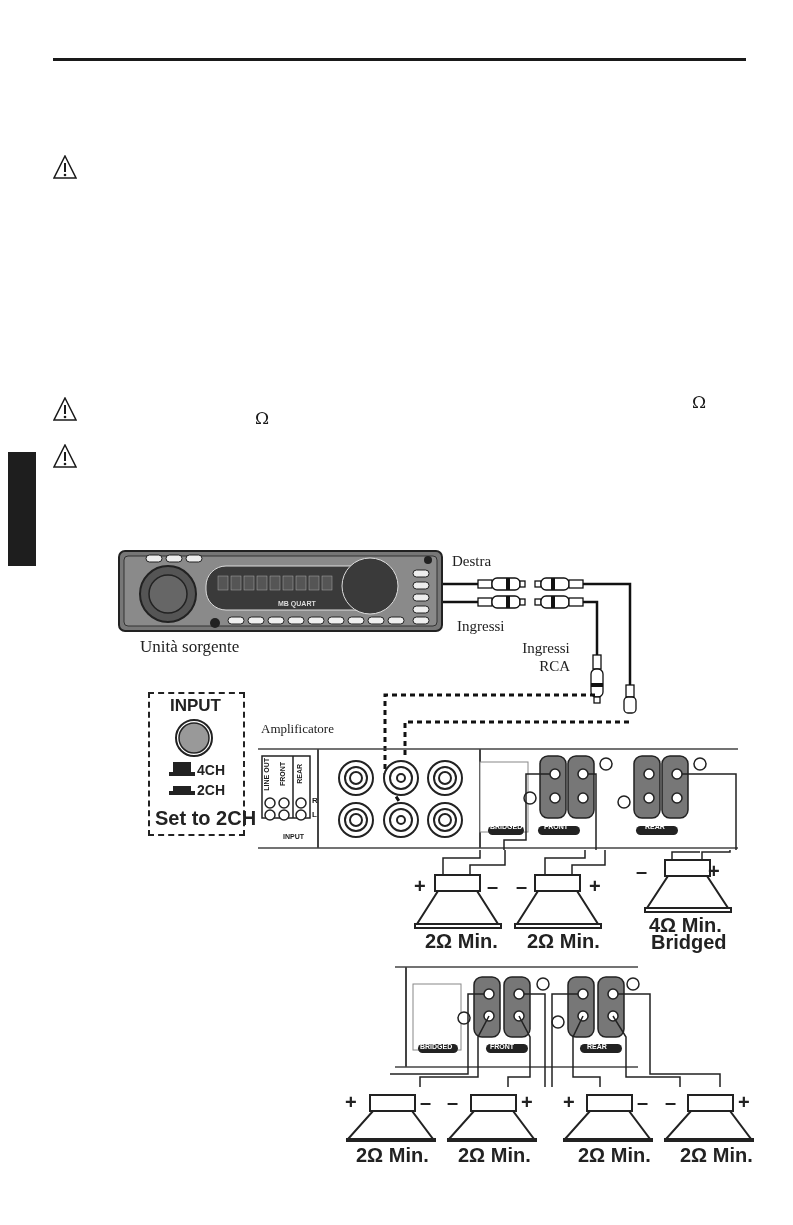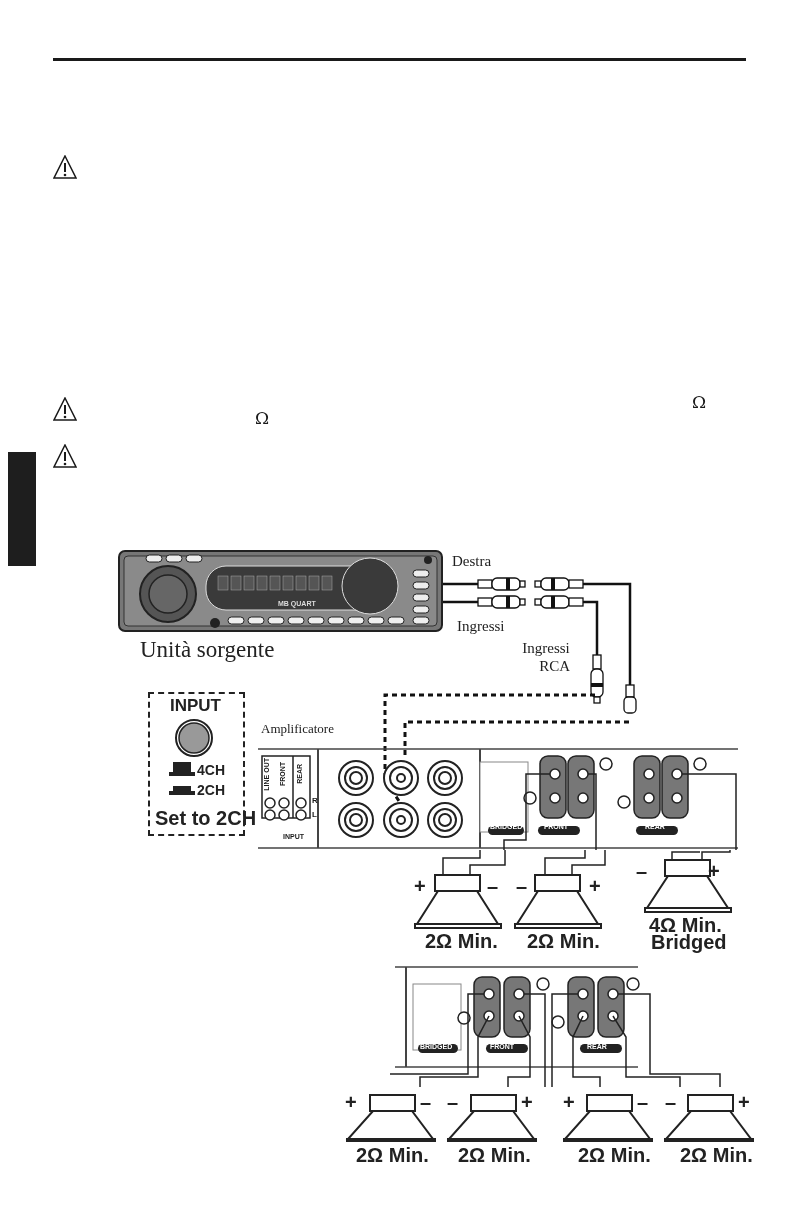--- a/index.html
+++ b/index.html
@@ -73,21 +73,21 @@
       <rect x="270" y="67" width="16" height="7" rx="3.5"></rect>
     <rect x="295" y="67" width="16" height="7" rx="3.5"></rect>
     <rect x="295" y="20" width="16" height="7" rx="3.5"></rect>
       <rect x="295" y="32" width="16" height="7" rx="3.5"></rect>
       <rect x="295" y="44" width="16" height="7" rx="3.5"></rect>
       <rect x="295" y="56" width="16" height="7" rx="3.5"></rect>
   </g>
   <circle cx="97" cy="73" r="5" fill="#222"></circle>
   <circle cx="310" cy="10" r="4" fill="#222"></circle>
 </svg>
-<span class="abs lbl-cond" style="left:140px;top:637px;font-size:23px">Unità sorgente</span>
+<span class="abs lbl-cond" style="left:140px;top:637px;font-size:17px">Unità sorgente</span>
 
 <svg class="abs" style="left:443px;top:555px" width="200" height="160" viewBox="0 0 200 160">
   <line x1="0" y1="29" x2="35" y2="29" stroke="#111" stroke-width="2.5"></line>
   <line x1="0" y1="47" x2="35" y2="47" stroke="#111" stroke-width="2.5"></line>
   <g fill="#fff" stroke="#111" stroke-width="1.3">
     <rect x="35" y="25" width="14" height="8"></rect>
       <rect x="49" y="23" width="28" height="12" rx="5"></rect>
       <rect x="77" y="26" width="5" height="6"></rect>
     <rect x="35" y="43" width="14" height="8"></rect>
       <rect x="49" y="41" width="28" height="12" rx="5"></rect>

